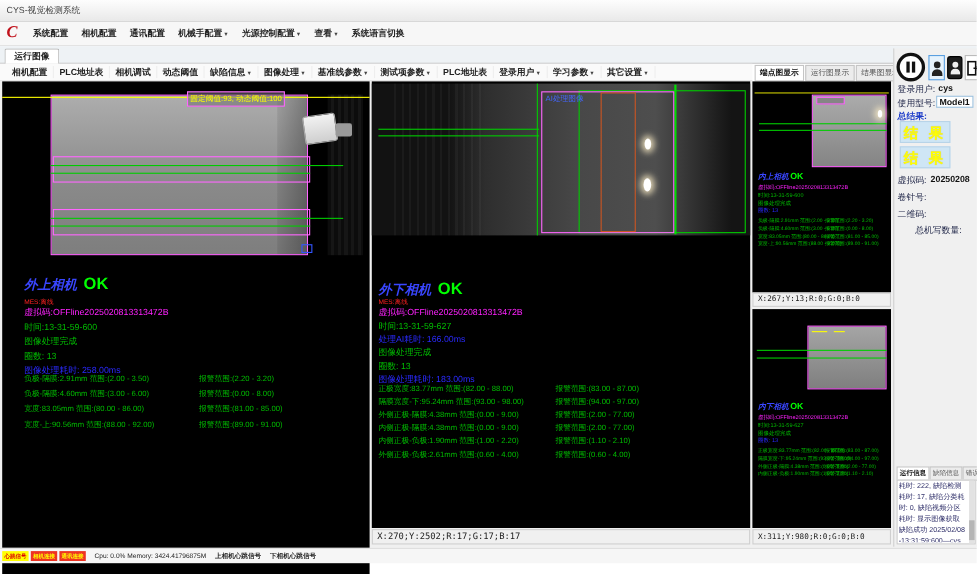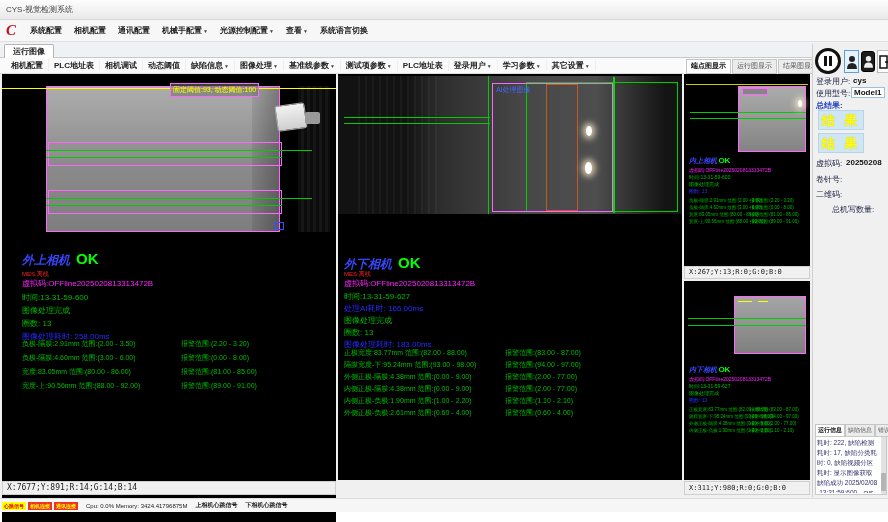--- a/index.html
+++ b/index.html
@@ -124,21 +124,20 @@
 
     <span class="mv" style="left:20px;top:265px">负极-隔膜:2.91mm 范围:(2.00 - 3.50)</span>
     <span class="mv" style="left:179px;top:265px">报警范围:(2.20 - 3.20)</span>
     <span class="mv" style="left:20px;top:279px">负极-隔膜:4.60mm 范围:(3.00 - 6.00)</span>
     <span class="mv" style="left:179px;top:279px">报警范围:(0.00 - 8.00)</span>
     <span class="mv" style="left:20px;top:293px">宽度:83.05mm 范围:(80.00 - 86.00)</span>
     <span class="mv" style="left:179px;top:293px">报警范围:(81.00 - 85.00)</span>
     <span class="mv" style="left:20px;top:307px">宽度-上:90.56mm 范围:(88.00 - 92.00)</span>
     <span class="mv" style="left:179px;top:307px">报警范围:(89.00 - 91.00)</span>
   </div>
-  <div class="abs coordbar" style="left:2px;top:481px;width:334px;height:14px">X:7677;Y:891;R:14;G:14;B:14</div>
 
   <div class="abs cam-panel" style="left:338px;top:74px;width:344px;height:406px">
 
     <div class="abs" style="left:0;top:2px;width:344px;height:138px;background:linear-gradient(90deg,#121212 0 20%,#2e2e2e 30%,#484848 55%,#4e4e4e 75%,#141414 95%)"></div>
     <div class="abs" style="left:20px;top:2px;width:80px;height:138px;background:repeating-linear-gradient(90deg,rgba(255,255,255,.04) 0 2px,transparent 2px 7px)"></div>
     <div class="groi" style="left:188px;top:8px;width:152px;height:130px"></div>
     <div class="vline" style="left:150px;top:2px;height:138px;background:var(--green-line)"></div>
     <div class="vline" style="left:275px;top:3px;height:136px;width:2px;background:#00dd00"></div>
     <div class="roi" style="left:154px;top:9px;width:121px;height:129px"></div>
     <div class="oroi" style="left:208px;top:10px;width:32px;height:127px"></div>
@@ -165,20 +164,21 @@
     <span class="mv" style="left:167px;top:286px">报警范围:(94.00 - 97.00)</span>
     <span class="mv" style="left:6px;top:298px">外侧正极-隔膜:4.38mm 范围:(0.00 - 9.00)</span>
     <span class="mv" style="left:167px;top:298px">报警范围:(2.00 - 77.00)</span>
     <span class="mv" style="left:6px;top:310px">内侧正极-隔膜:4.38mm 范围:(0.00 - 9.00)</span>
     <span class="mv" style="left:167px;top:310px">报警范围:(2.00 - 77.00)</span>
     <span class="mv" style="left:6px;top:322px">内侧正极-负极:1.90mm 范围:(1.00 - 2.20)</span>
     <span class="mv" style="left:167px;top:322px">报警范围:(1.10 - 2.10)</span>
     <span class="mv" style="left:6px;top:334px">外侧正极-负极:2.61mm 范围:(0.60 - 4.00)</span>
     <span class="mv" style="left:167px;top:334px">报警范围:(0.60 - 4.00)</span>
   </div>
+  <div class="abs coordbar" style="left:338px;top:481px;width:344px;height:14px">X:270;Y:2502;R:17;G:17;B:17</div>
 
   <div class="abs" style="left:686px;top:59px;width:124px;height:15px;display:flex">
     <span class="thumb-tab sel">端点图显示</span>
     <span class="thumb-tab">运行图显示</span>
     <span class="thumb-tab">结果图显示</span>
   </div>
 
   <div class="abs cam-panel" style="left:684px;top:74px;width:126px;height:192px">
     <div class="hline" style="left:2px;top:10px;width:122px;background:var(--yellow);opacity:.8"></div>
     <div class="abs" style="left:54px;top:12px;width:68px;height:66px;background:linear-gradient(180deg,#ababab,#848484);border:1px solid var(--pink)"></div>

